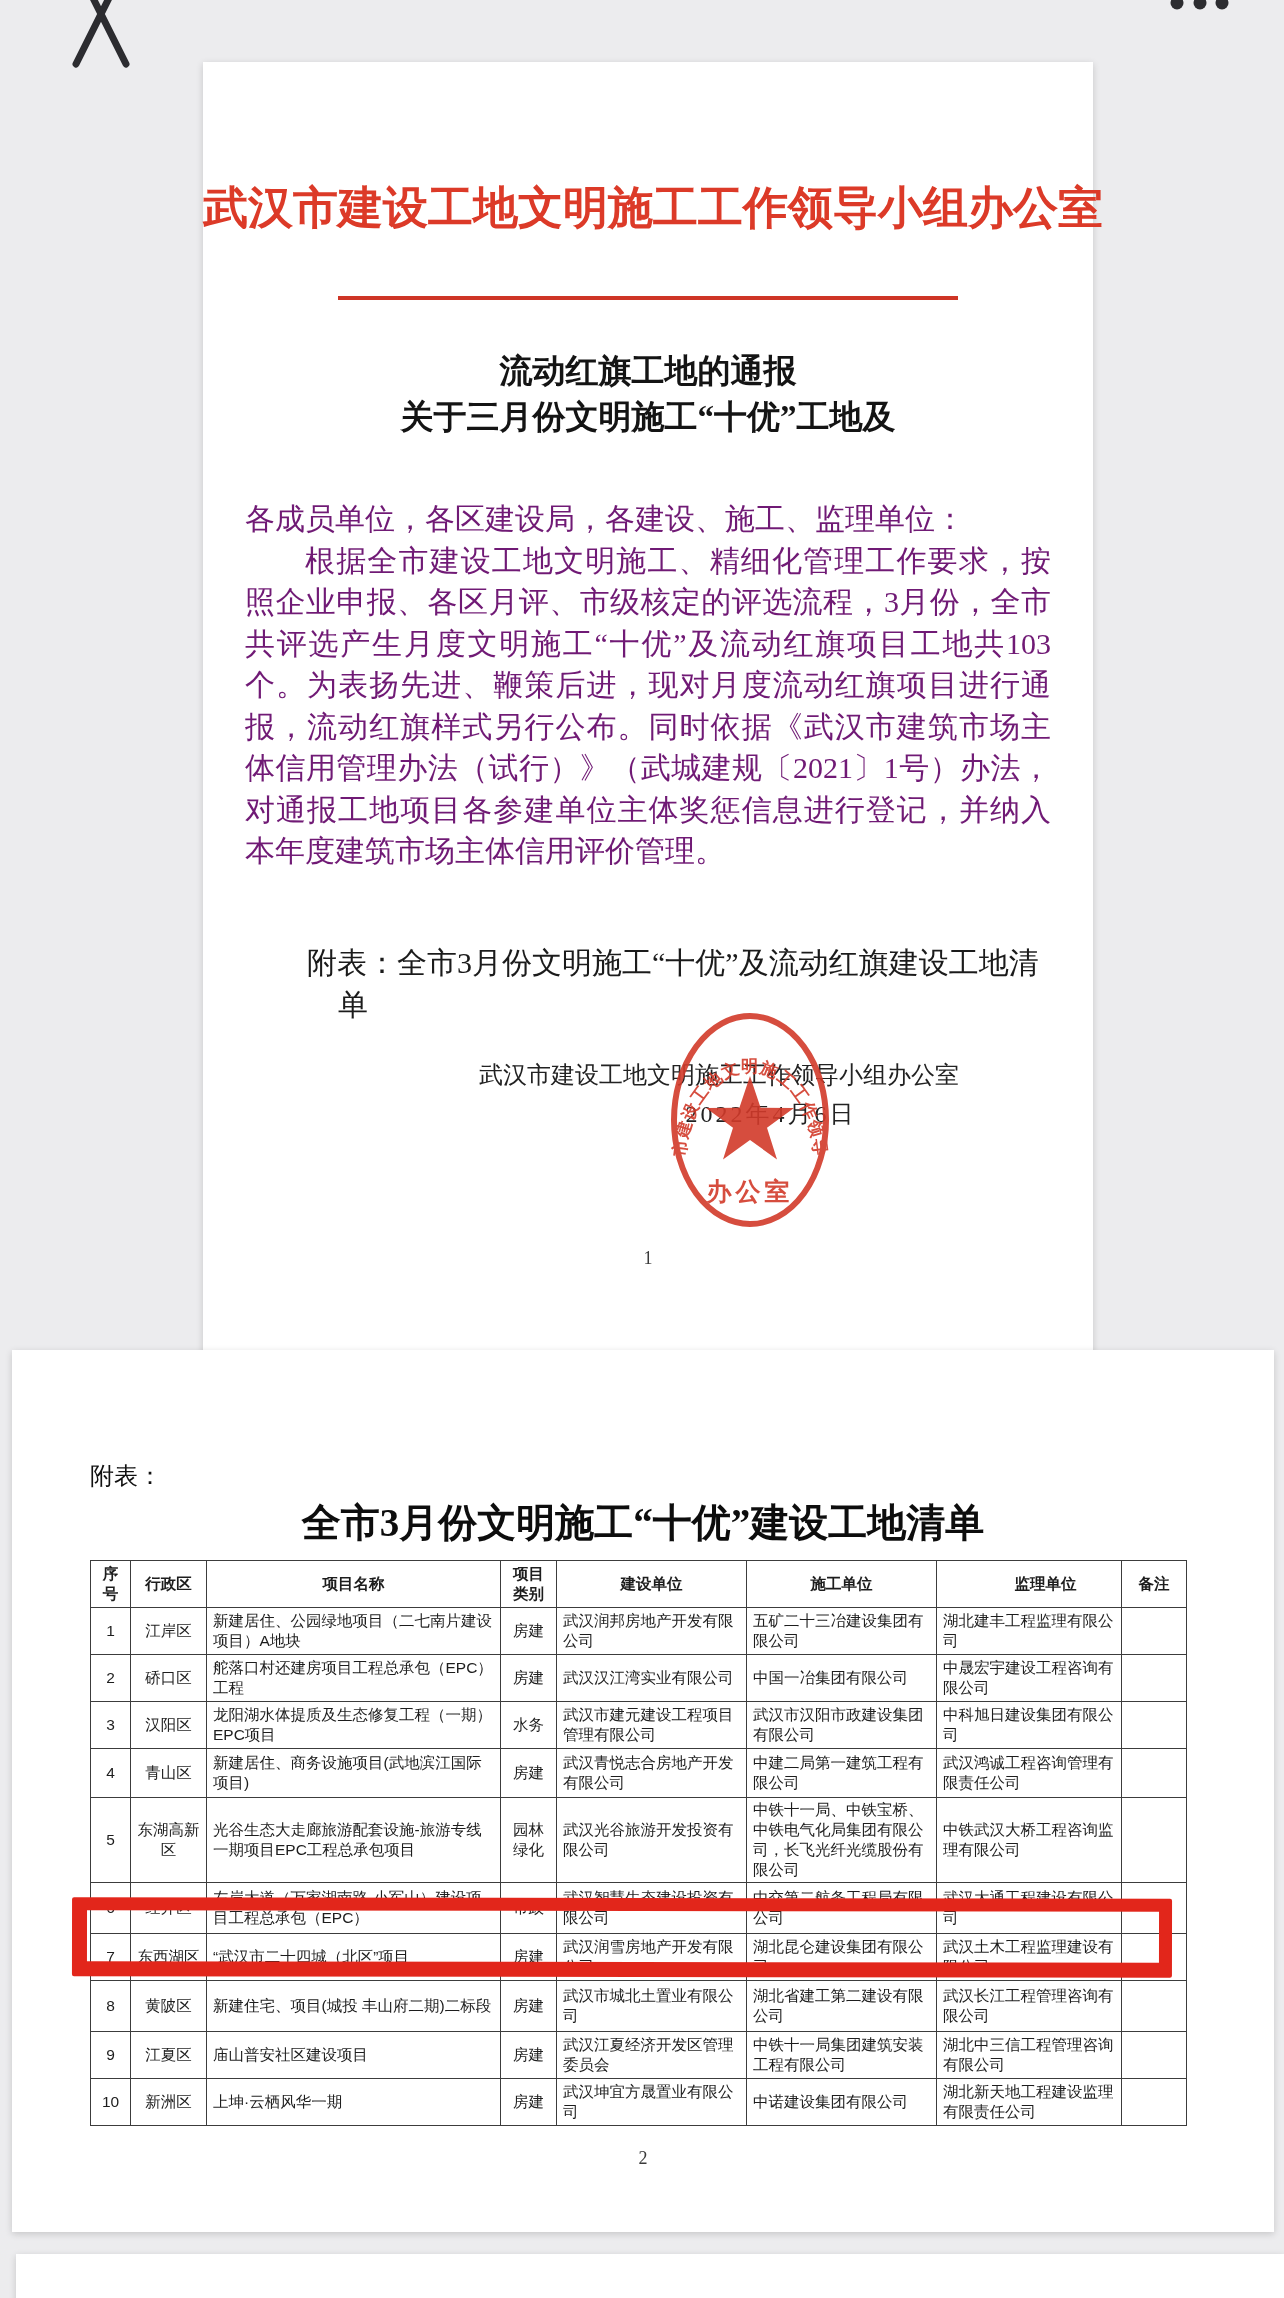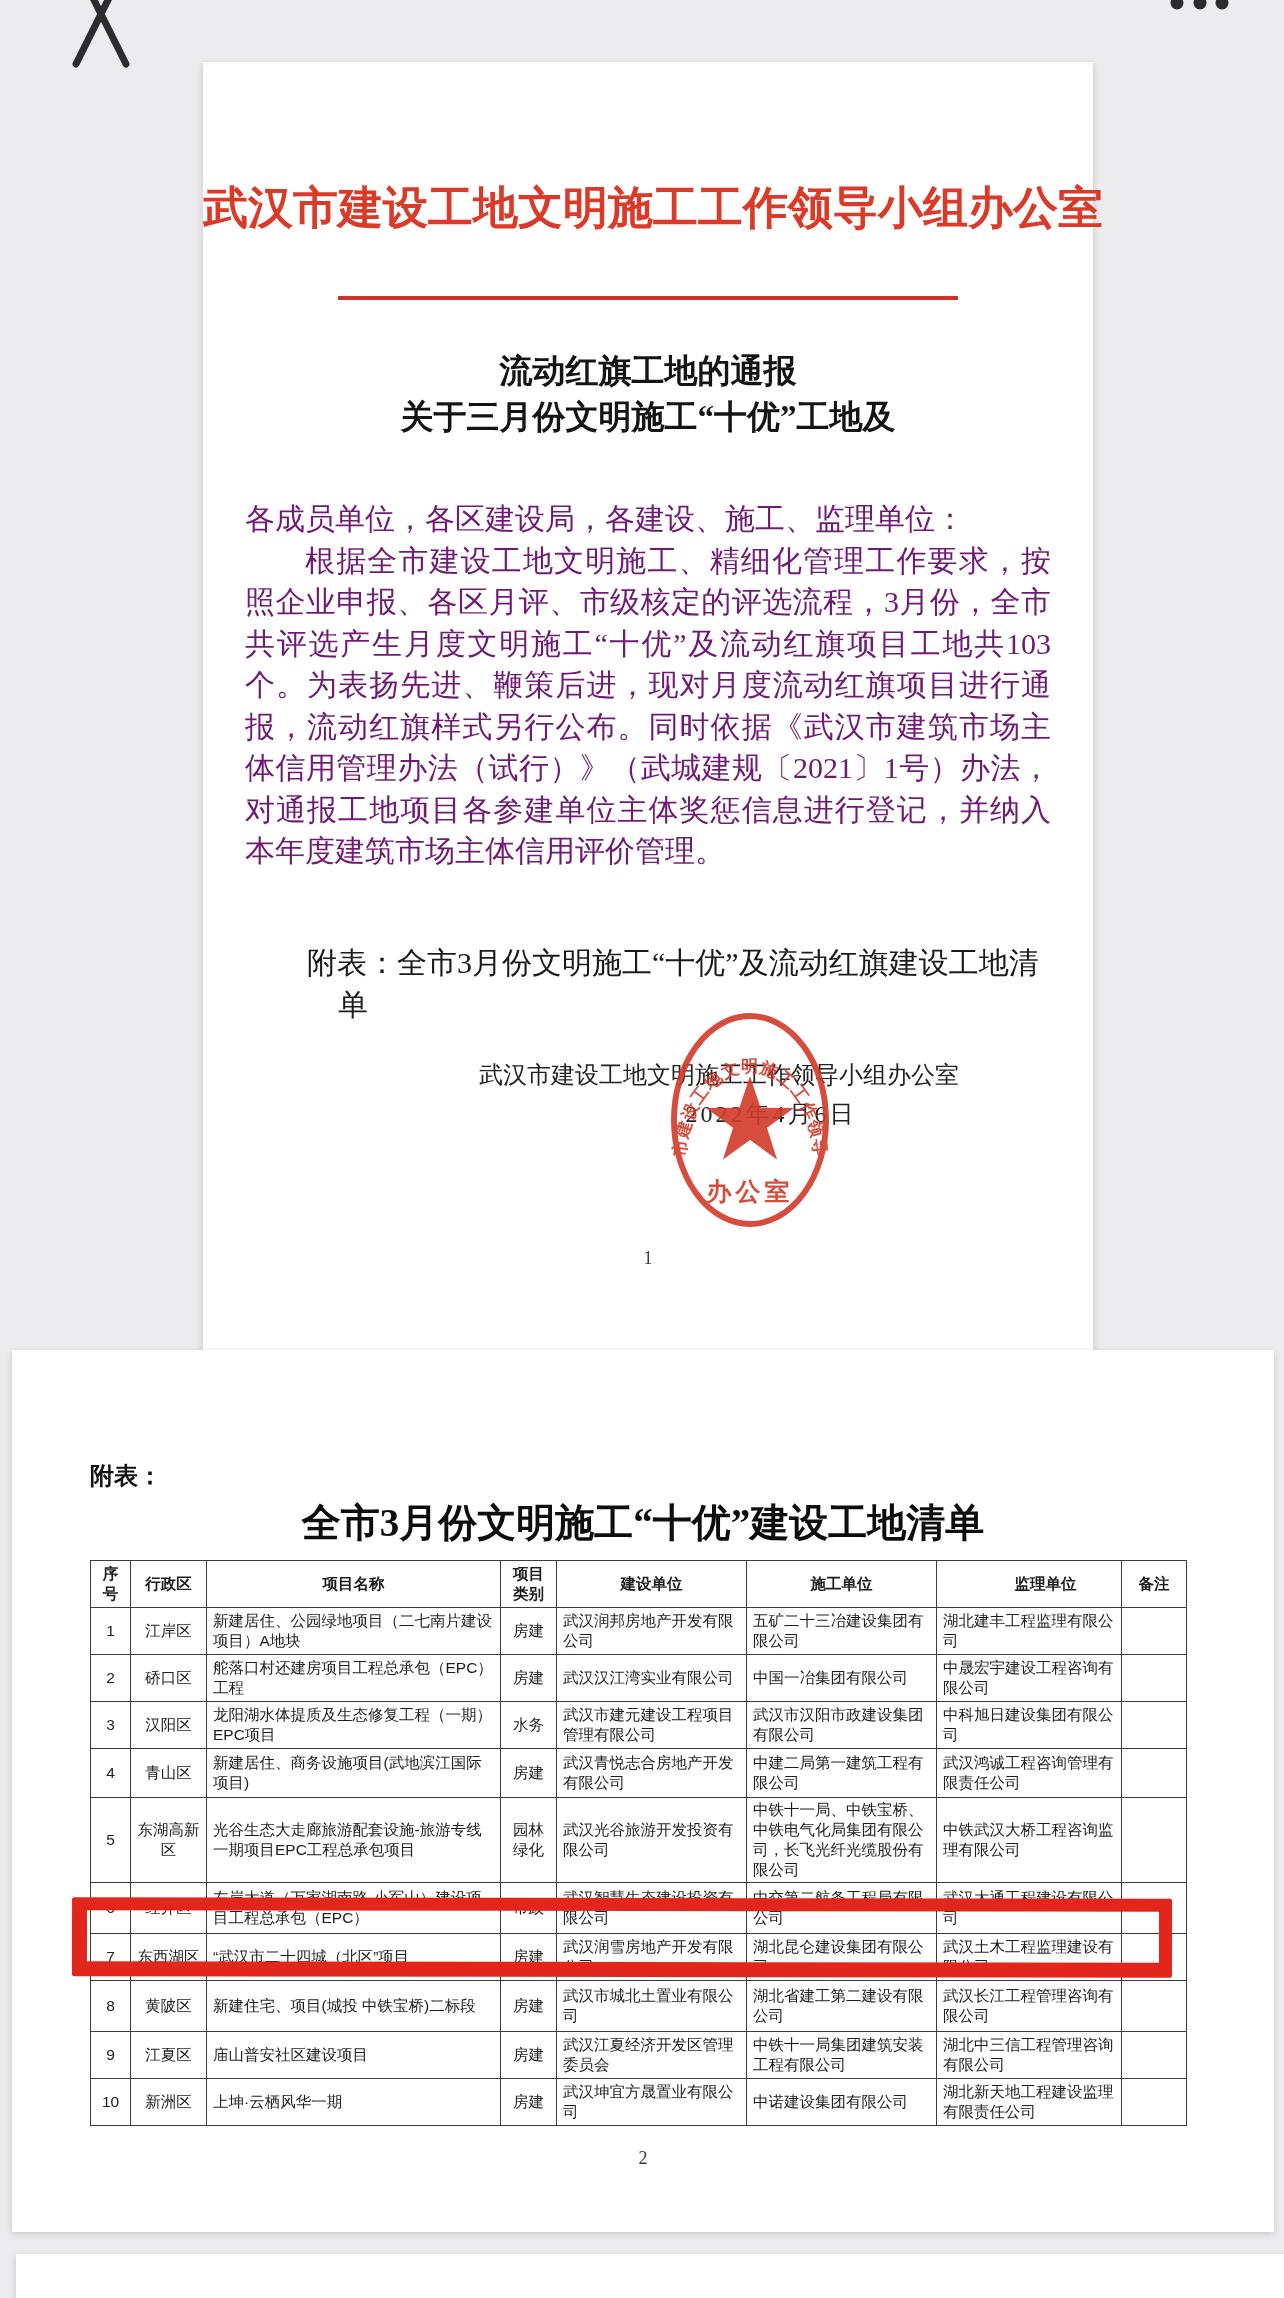--- a/index.html
+++ b/index.html
@@ -51,21 +51,21 @@
   .seal{position:absolute;left:458px;top:942px;width:178px;height:232px;opacity:0.9;}
   .page-num{
     position:absolute;left:0;width:100%;text-align:center;
     font-family:"Liberation Serif",serif;font-size:18px;color:#3a3a3a;
   }
   #page1 .page-num{top:1186px;}
   #page2 .page-num{top:798px;}
   
   .attach-label{
     position:absolute;left:78px;top:110px;
-    font-family:"Liberation Serif",serif;font-weight:bold;font-size:24px;color:#111;
+    font-family:"Liberation Serif",serif;font-weight:normal;font-size:24px;color:#111;
   }
   .table-title{
     position:absolute;left:0;top:146px;width:100%;text-align:center;
     font-family:"Liberation Serif",serif;font-weight:bold;font-size:39px;color:#0d0d0d;
   }
   table.list{
     position:absolute;left:78px;top:210px;width:1096px;
     border-collapse:collapse;table-layout:fixed;
     font-family:"Liberation Sans",sans-serif;font-size:15.5px;line-height:20px;color:#1d1d1d;
   }
@@ -225,21 +225,21 @@
           <td class="c-project">“武汉市二十四城（北区”项目</td>
           <td class="c-category">房建</td>
           <td class="c-builder">武汉润雪房地产开发有限公司</td>
           <td class="c-contractor">湖北昆仑建设集团有限公司</td>
           <td class="c-supervisor">武汉土木工程监理建设有限公司</td>
           <td class="c-note"></td>
         </tr>
         <tr>
           <td class="c-seq" style="height: 46px;">8</td>
           <td class="c-district">黄陂区</td>
-          <td class="c-project">新建住宅、项目(城投 中铁宝桥)二标段</td>
+          <td class="c-project">新建住宅、项目(城投 丰山府二期)二标段</td>
           <td class="c-category">房建</td>
           <td class="c-builder">武汉市城北土置业有限公司</td>
           <td class="c-contractor">湖北省建工第二建设有限公司</td>
           <td class="c-supervisor">武汉长江工程管理咨询有限公司</td>
           <td class="c-note"></td>
         </tr>
         <tr>
           <td class="c-seq" style="height: 42px;">9</td>
           <td class="c-district">江夏区</td>
           <td class="c-project">庙山普安社区建设项目</td>

